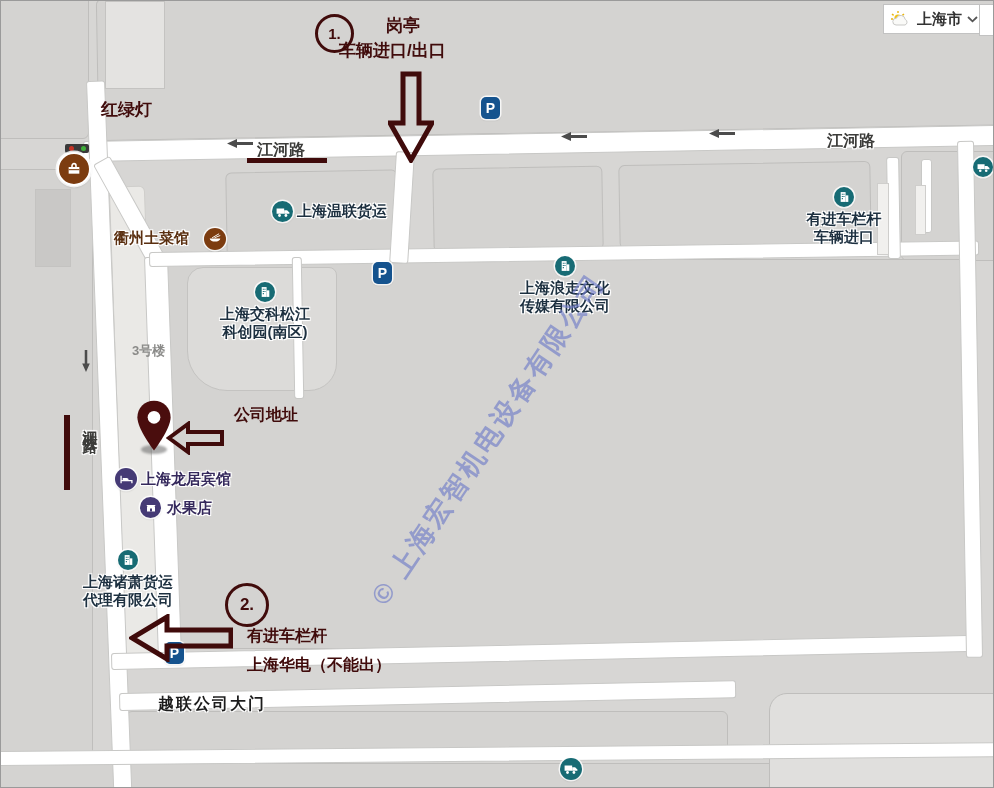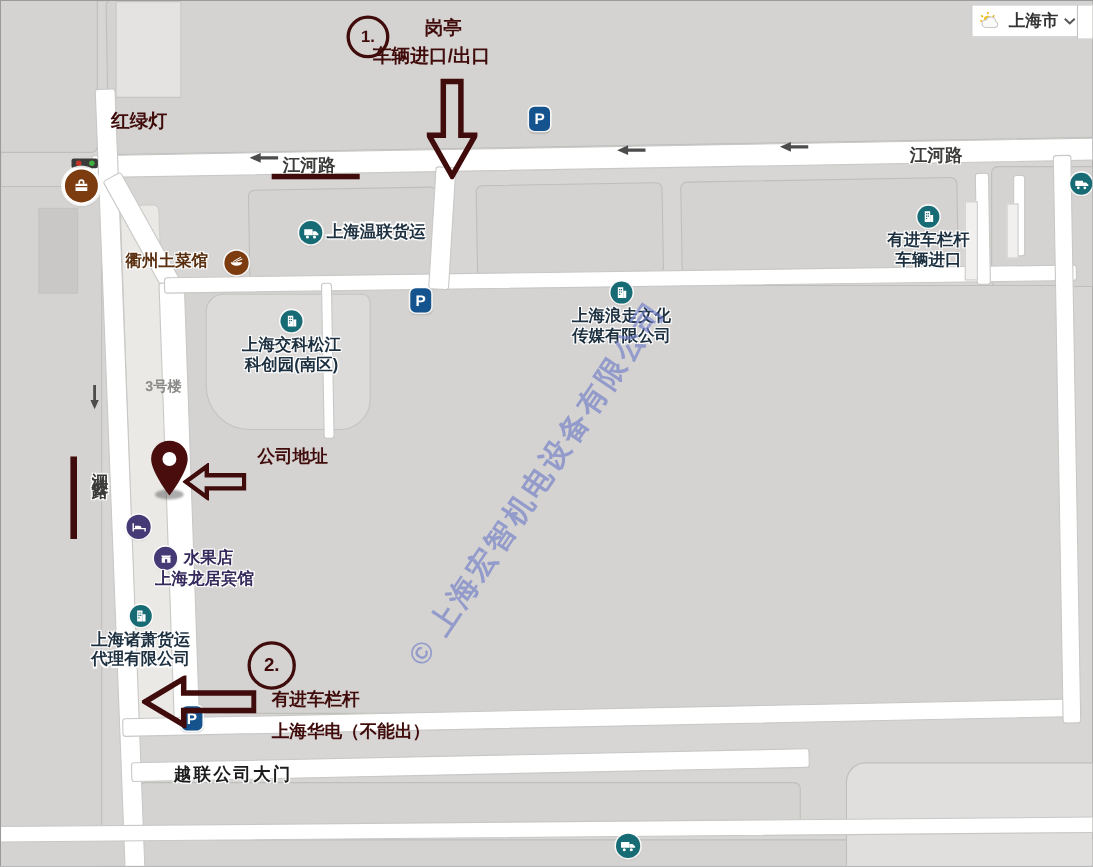--- a/index.html
+++ b/index.html
@@ -163,21 +163,21 @@
     <span class="halo">车辆进口</span>
   </div>
 
   <div class="ic" style="left:114px;top:467px;width:22px;height:22px;background:#453a75;">
     <svg width="13" height="11" viewBox="0 0 24 20">
         <path d="M2 3v14" stroke="#fff" stroke-width="2.4"></path>
         <path d="M2 12h20v5" stroke="#fff" stroke-width="2.4" fill="none"></path>
         <path d="M5 7h7a4 4 0 0 1 4 4H5z" fill="#fff"></path>
       </svg>
   </div>
-  <div class="poitxt halo" style="left:140px;top:469px;color:#35295c;margin-top:48px;">上海龙居宾馆</div>
+  <div class="poitxt halo" style="left:140px;top:469px;color:#35295c;">上海龙居宾馆</div>
 
   <div class="ic" style="left:139px;top:496px;width:21px;height:21px;background:#453a75;">
     <svg width="12" height="12" viewBox="0 0 24 24">
         <path d="M4 10h16v9H4z" fill="#fff"></path>
         <path d="M3 6h18l-2 4H5z" fill="#fff"></path>
         <path d="M10 13h4v6h-4z" fill="#453a75"></path>
       </svg>
   </div>
   <div class="poitxt halo" style="left:166px;top:498px;color:#35295c;">水果店</div>
 

